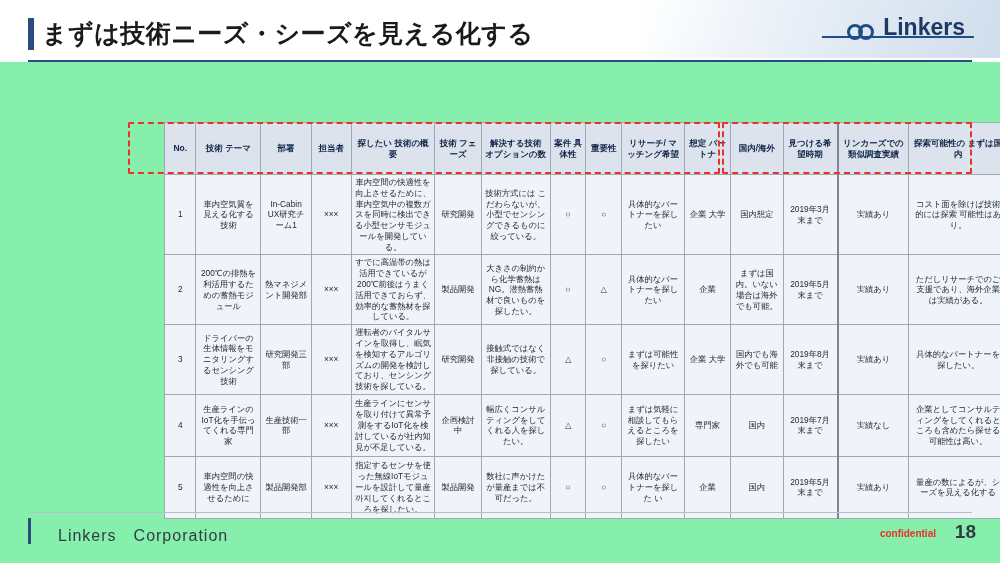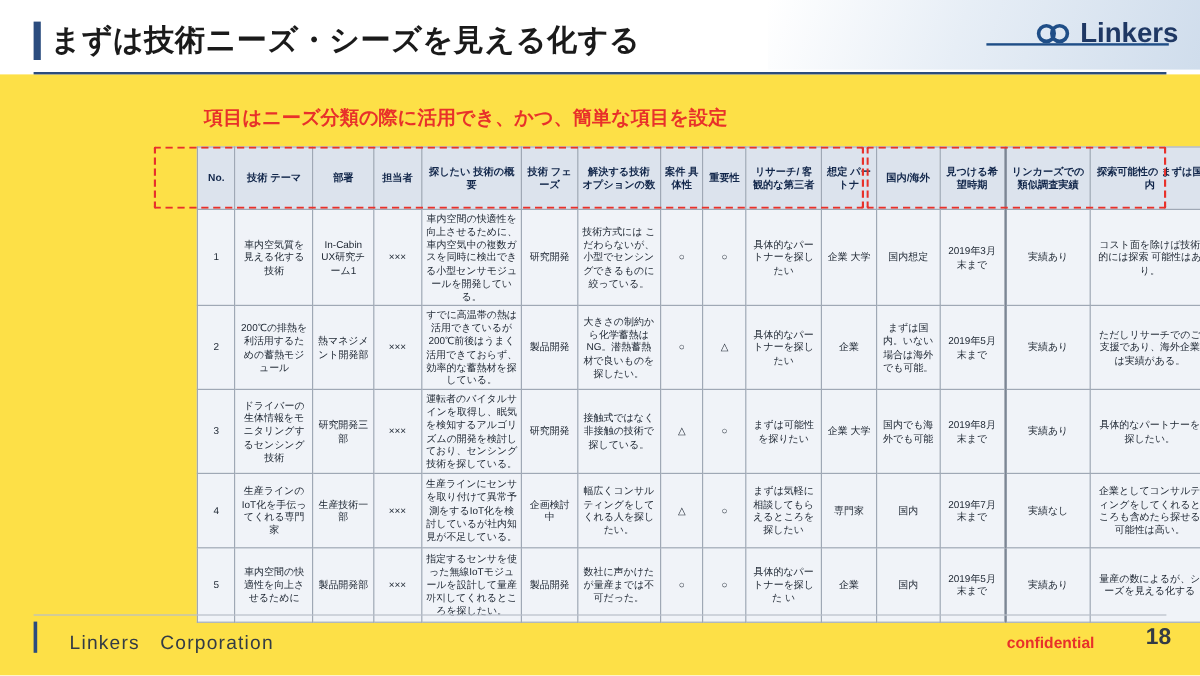--- a/index.html
+++ b/index.html
@@ -6,21 +6,21 @@
   html, body {
     margin: 0; padding: 0;
     width: 1000px; height: 563px;
     background: #ffffff;
     font-family: "Liberation Sans", sans-serif;
     overflow: hidden;
   }
   .slide {
     position: relative;
     width: 1000px; height: 563px;
-    background: #fde047;
+    background: #86efac;
   }
   
   .header-band {
     position: absolute; top: 0; left: 0; width: 1000px; height: 62px;
     background: #ffffff;
   }
   .header-rule {
     position: absolute; top: 60px; left: 28px; width: 944px; height: 2px;
     background: #2b4c7e;
   }
@@ -32,22 +32,22 @@
     position: absolute; top: 18px; left: 28px; width: 6px; height: 32px;
     background: #2b4c7e;
   }
   .slide-title {
     position: absolute; top: 17px; left: 42px;
     font-size: 25px; font-weight: bold; color: #1a1a1a;
     letter-spacing: 0.5px;
     white-space: nowrap;
   }
   .logo {
-    position: absolute; top: 14px; right: 18px;
-    display: flex; align-items: center; gap: 2px;
+    position: absolute; top: 14px; right: 35px;
+    display: flex; align-items: flex-end; gap: 2px;
   }
   .logo-mark {
     display: inline-block; position: relative;
     width: 34px; height: 18px;
   }
   .logo-mark span {
     position: absolute; top: 1px; width: 16px; height: 16px;
     border: 3px solid #1f4e87; border-radius: 50%;
   }
   .logo-mark span.a { left: 0; }
@@ -127,22 +127,22 @@
   }
   .footer-bar {
     position: absolute; top: 518px; left: 28px; width: 3px; height: 26px;
     background: #2b4c7e;
   }
   .footer-text {
     position: absolute; top: 526px; left: 58px;
     font-size: 16px; color: #333b45; letter-spacing: 1px;
   }
   .confidential {
-    position: absolute; top: 528px; right: 88px;
-    font-size: 13px; font-weight: bold; color: #e8312a;
+    position: absolute; top: 528px; right: 64px;
+    font-size: 10px; font-weight: bold; color: #e8312a;
   }
   .page-no {
     position: absolute; top: 521px; right: 24px;
     font-size: 19px; font-weight: bold; color: #333b45;
   }
 </style>
 </head>
 <body>
 
 <div class="slide">
@@ -156,21 +156,20 @@
 
   <div class="logo">
     <span class="logo-mark">
       <span class="a"></span>
         <span class="b"></span>
     </span>
     <span class="logo-text">Linkers</span>
   </div>
   <div class="logo-underline"></div>
 
-  <div class="callout-left">項目はニーズ分類の際に活用でき、かつ、簡単な項目を設定</div>
 
   <div class="table-wrap">
     <table class="matrix">
       <colgroup>
         <col style="width:30px">
           <col style="width:62px">
           <col style="width:48px">
           <col style="width:38px">
         <col style="width:80px">
           <col style="width:44px">
@@ -188,21 +187,21 @@
         <tr>
           <th>No.</th>
           <th>技術 テーマ</th>
           <th>部署</th>
           <th>担当者</th>
           <th>探したい 技術の概要</th>
           <th>技術 フェーズ</th>
           <th>解決する技術 オプションの数</th>
           <th>案件 具体性</th>
           <th>重要性</th>
-          <th>リサーチ/ 客観的な第三者</th>
+          <th>リサーチ/ マッチング希望</th>
           <th>想定 パートナ</th>
           <th>国内/海外</th>
           <th>見つける希望時期</th>
           <th class="col-sep">リンカーズでの類似調査実績</th>
           <th>探索可能性の まずは国内</th>
         </tr>
       </thead>
       <tbody>
         <tr>
           <td class="no-cell">1</td>

